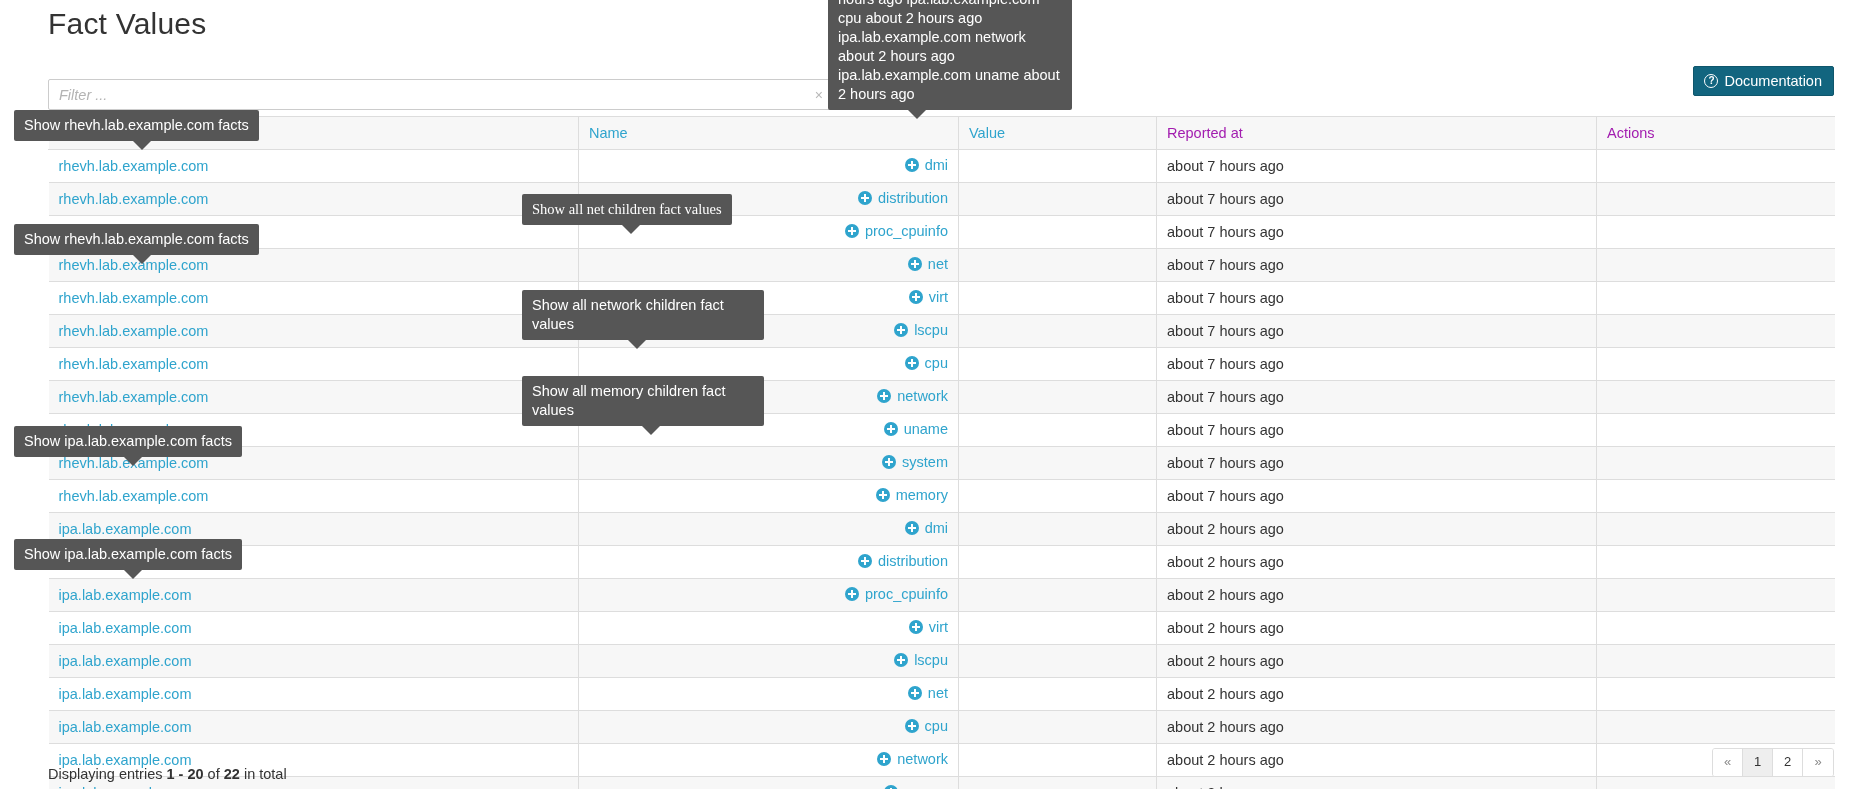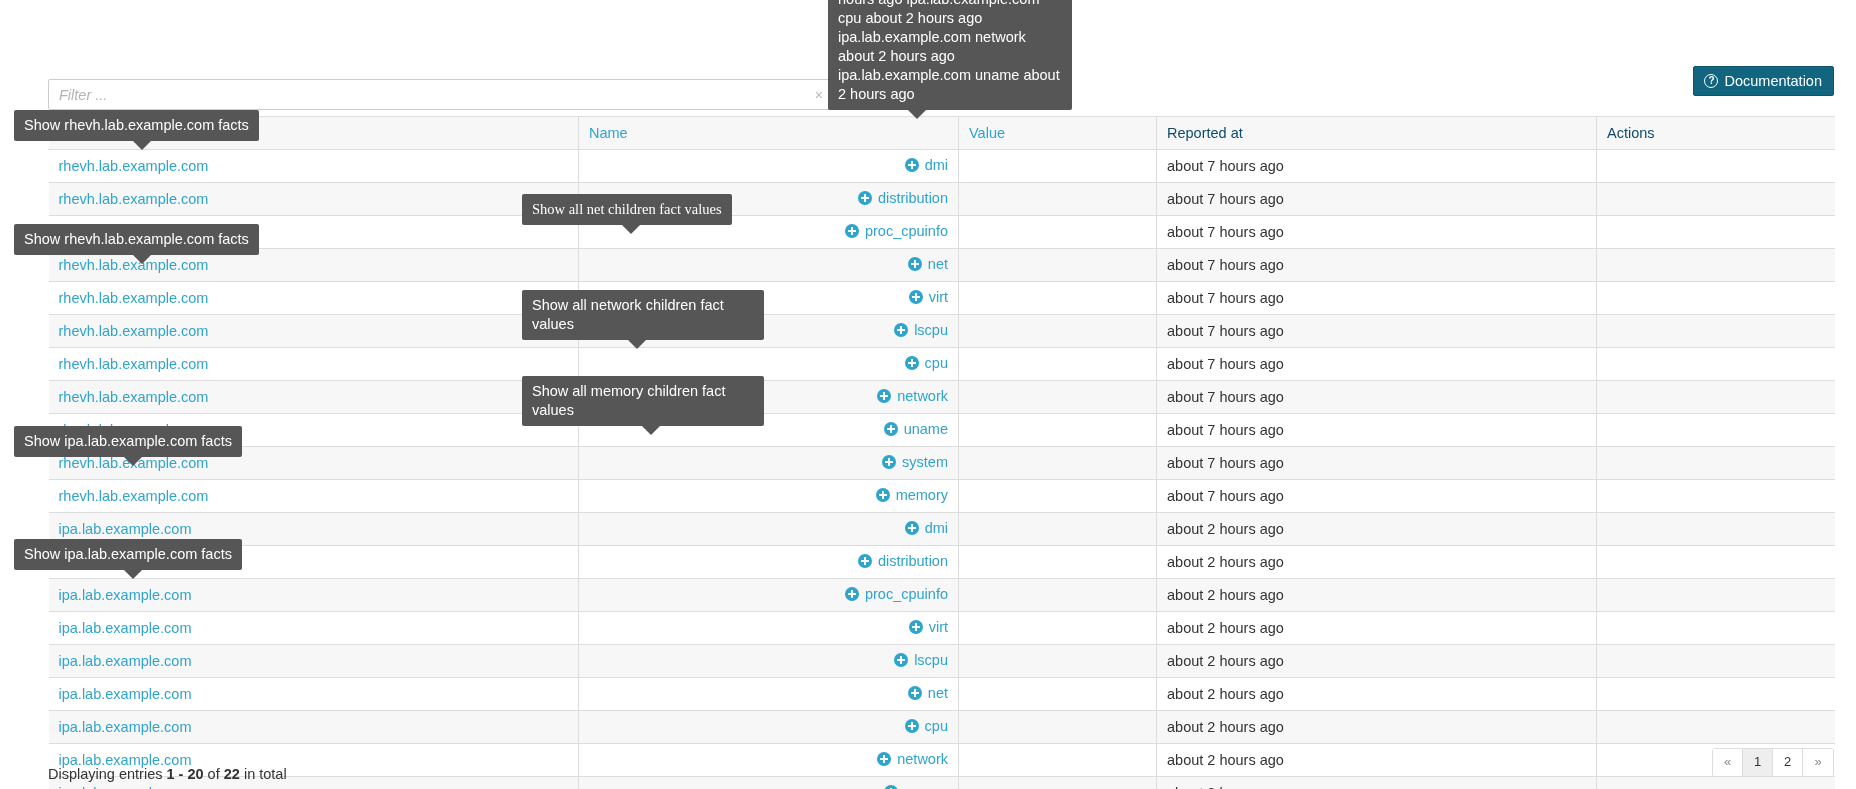--- a/index.html
+++ b/index.html
@@ -156,21 +156,21 @@
     font-size: 14.5px;
     padding: 8px 10px;
     background: #f7f7f7;
     border-top: 1px solid #dddddd;
     border-bottom: 1px solid #dddddd;
     color: #333333;
     height: 31px;
     vertical-align: middle;
   }
   table.facts th.link-head { color: #2fa4cd; cursor: pointer; }
-  table.facts th.static-head { color: #0c4a6e; }
+  table.facts th.static-head { color: #a21caf; }
   table.facts td {
     padding: 7px 10px;
     border-bottom: 1px solid #dddddd;
     color: #333;
     height: 28px;
     vertical-align: middle;
     overflow: hidden;
     white-space: nowrap;
   }
   table.facts tbody tr:nth-child(even) { background: #f7f7f7; }
@@ -274,20 +274,21 @@
     border-left: 9px solid transparent;
     border-right: 9px solid transparent;
     border-top: 9px solid #565656;
   }
 </style>
 </head>
 <body>
 
 <div id="root">
 
+  <div class="page-title">Fact Values</div>
 
   <div class="filter-wrap">
     <input class="filter-input" type="text" value="" placeholder="Filter ..." style="">
     <button class="filter-clear">×</button>
   </div>
 
   <div class="search-button">
     <span class="magnifier"></span>
     <span>Search</span>
     <span class="caret"></span>

